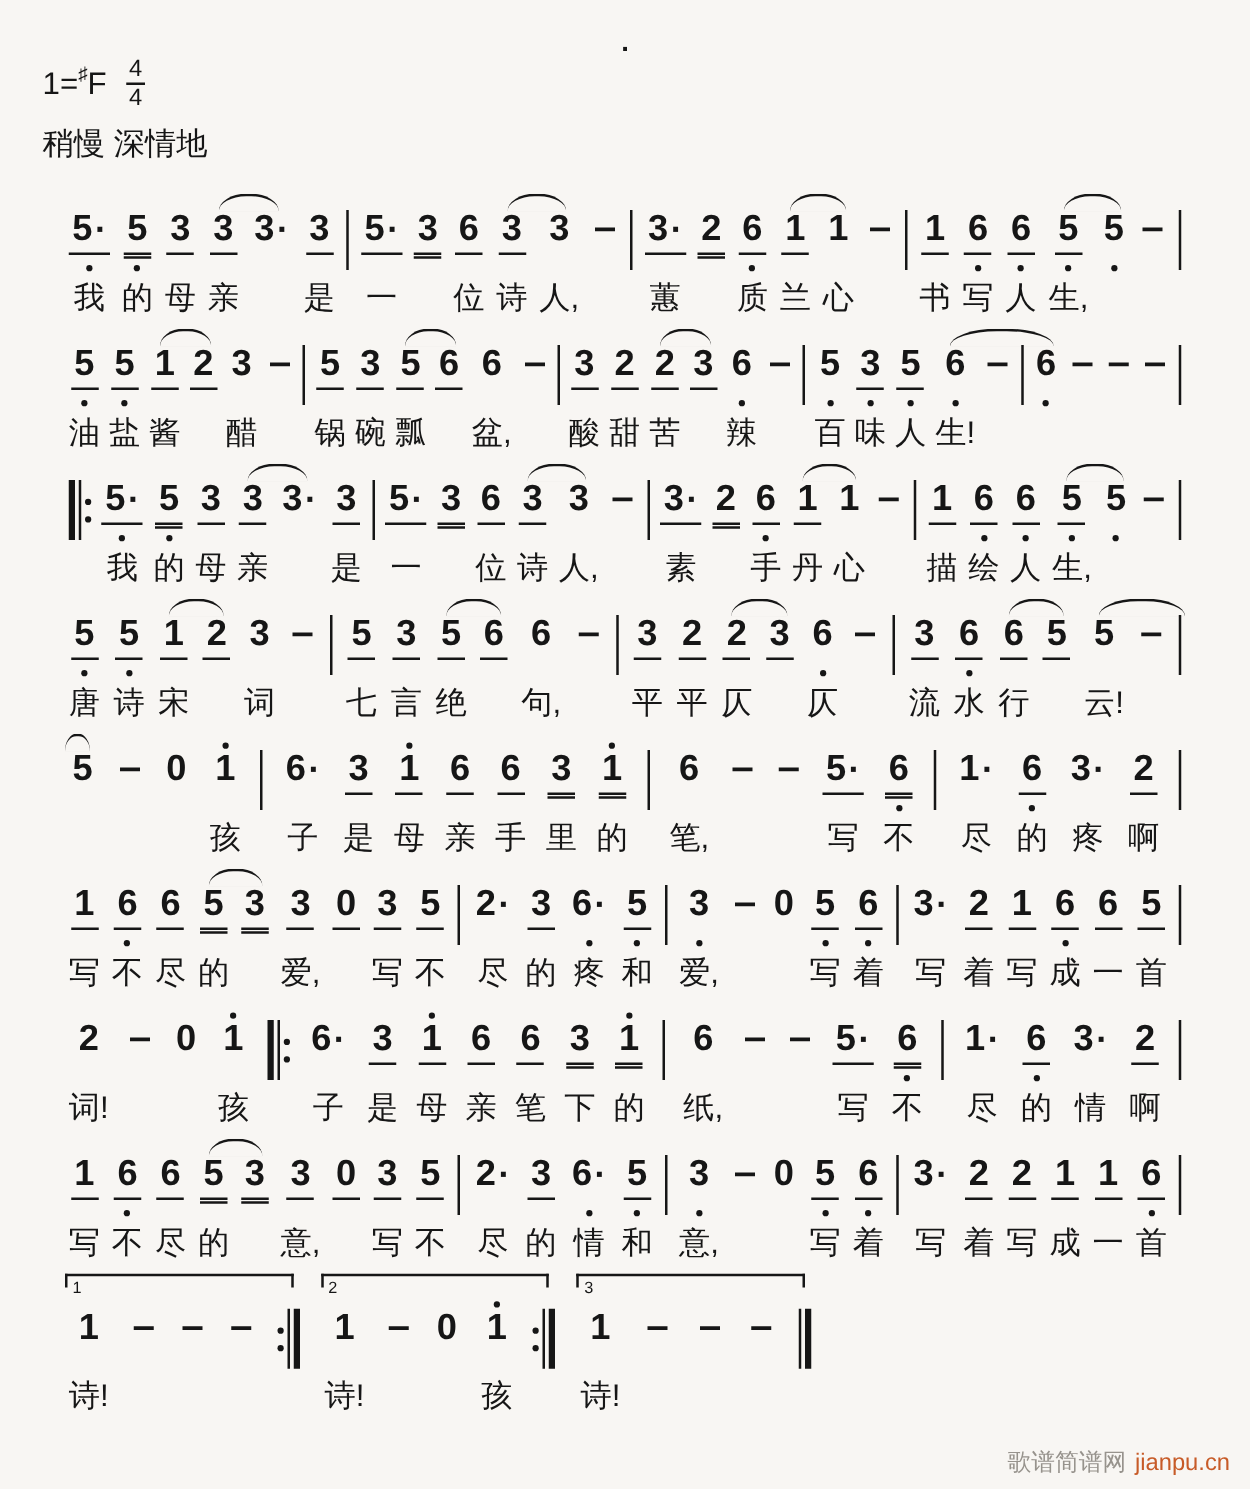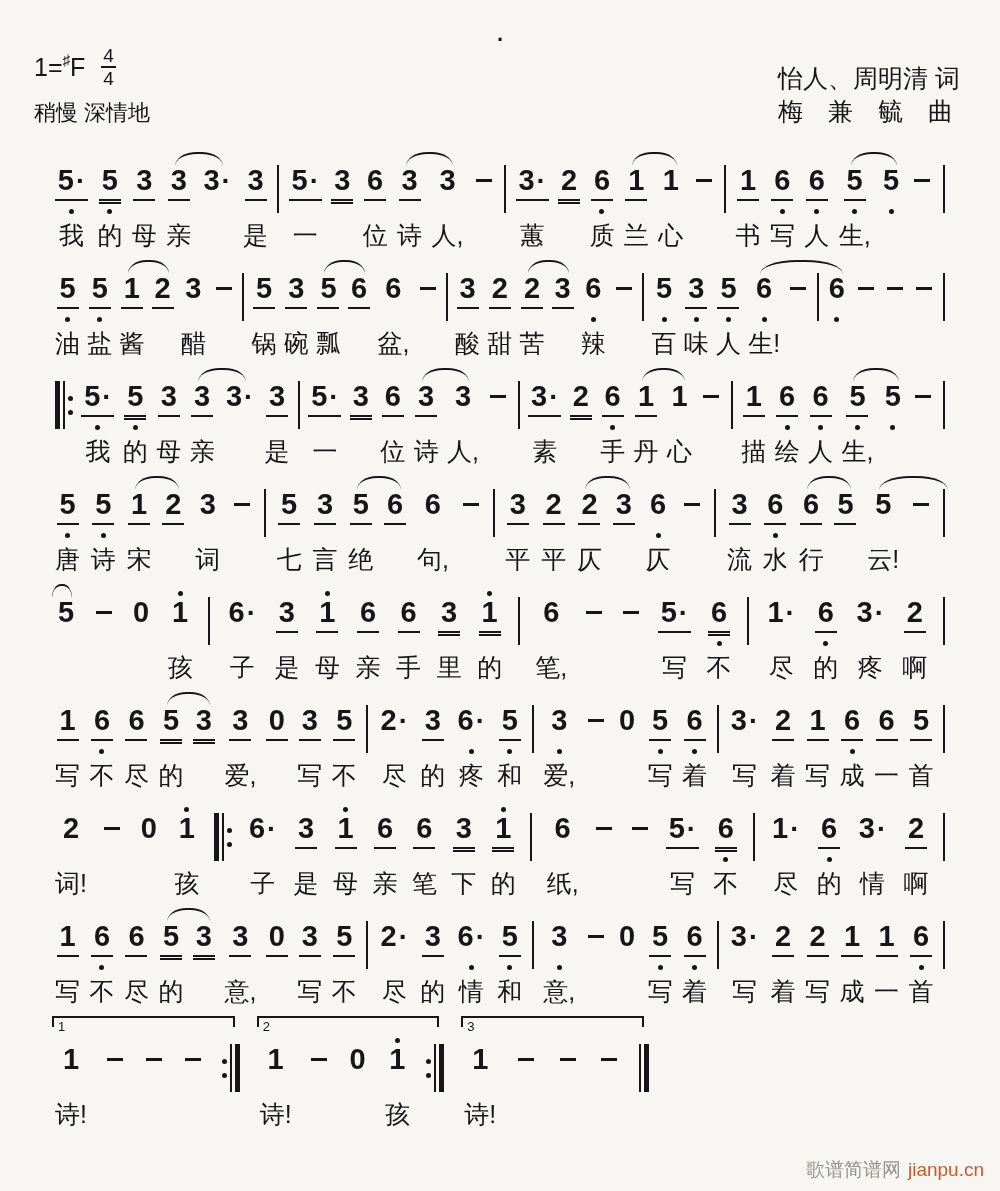--- a/index.html
+++ b/index.html
@@ -7,21 +7,21 @@
         font-family:"Liberation Sans","DejaVu Sans",sans-serif;color:#161616;
         position:relative;overflow:hidden;padding-top:28px;}
   h1{margin:0;text-align:center;font-size:45px;font-weight:bold;letter-spacing:3px;}
   .title-dot{text-align:center;font-size:22px;font-weight:bold;height:18px;line-height:12px;}
   .meta{display:flex;justify-content:space-between;align-items:flex-end;margin:0 40px 0 34px;}
   .key-line{font-size:25px;display:flex;align-items:center;}
   .key-line sup{font-size:15px;position:relative;top:-8px;}
   .ts{display:inline-flex;flex-direction:column;align-items:center;margin-left:16px;font-size:19px;line-height:1;}
   .ts .up{border-bottom:2px solid #161616;padding:0 2px 1px;}
   .ts .dn{padding-top:1px;}
-  .tempo{font-size:22px;margin-top:10px;}
+  .tempo{font-size:25px;margin-top:10px;}
   .credits{font-size:25px;line-height:33px;}
   #score{margin:24px 52px 0 52px;}
   .music-line{margin-bottom:6px;}
   .mrow{display:flex;justify-content:space-between;align-items:flex-start;position:relative;}
   .tok{display:flex;flex-direction:column;align-items:center;padding:0 3px;}
   .hi{height:12px;display:flex;align-items:flex-end;}
   .odot{display:block;width:5px;height:5px;border-radius:50%;background:#161616;}
   .d{font-size:29px;font-weight:bold;line-height:33px;height:33px;display:flex;align-items:center;}
   .d.dash{align-items:center;}
   .dashbar{display:block;width:16px;height:3px;background:#161616;}
@@ -55,24 +55,20 @@
       <div class="key-line">
         <span>1=</span>
           <sup>♯</sup>
           <span>F</span>
         <span class="ts">
           <span class="up">4</span>
           <span class="dn">4</span>
         </span>
       </div>
       <div class="tempo">稍慢 深情地</div>
-    </div>
-    <div class="credits">
-      <div>怡人、周明清 词</div>
-      <div>梅　兼　毓　曲</div>
     </div>
   </div>
 
   <div id="score">
       <div class="music-line">
         <div class="mrow">
           <div class="tok">
             <div class="hi"></div>
             <div class="d">
               <span>5</span>

